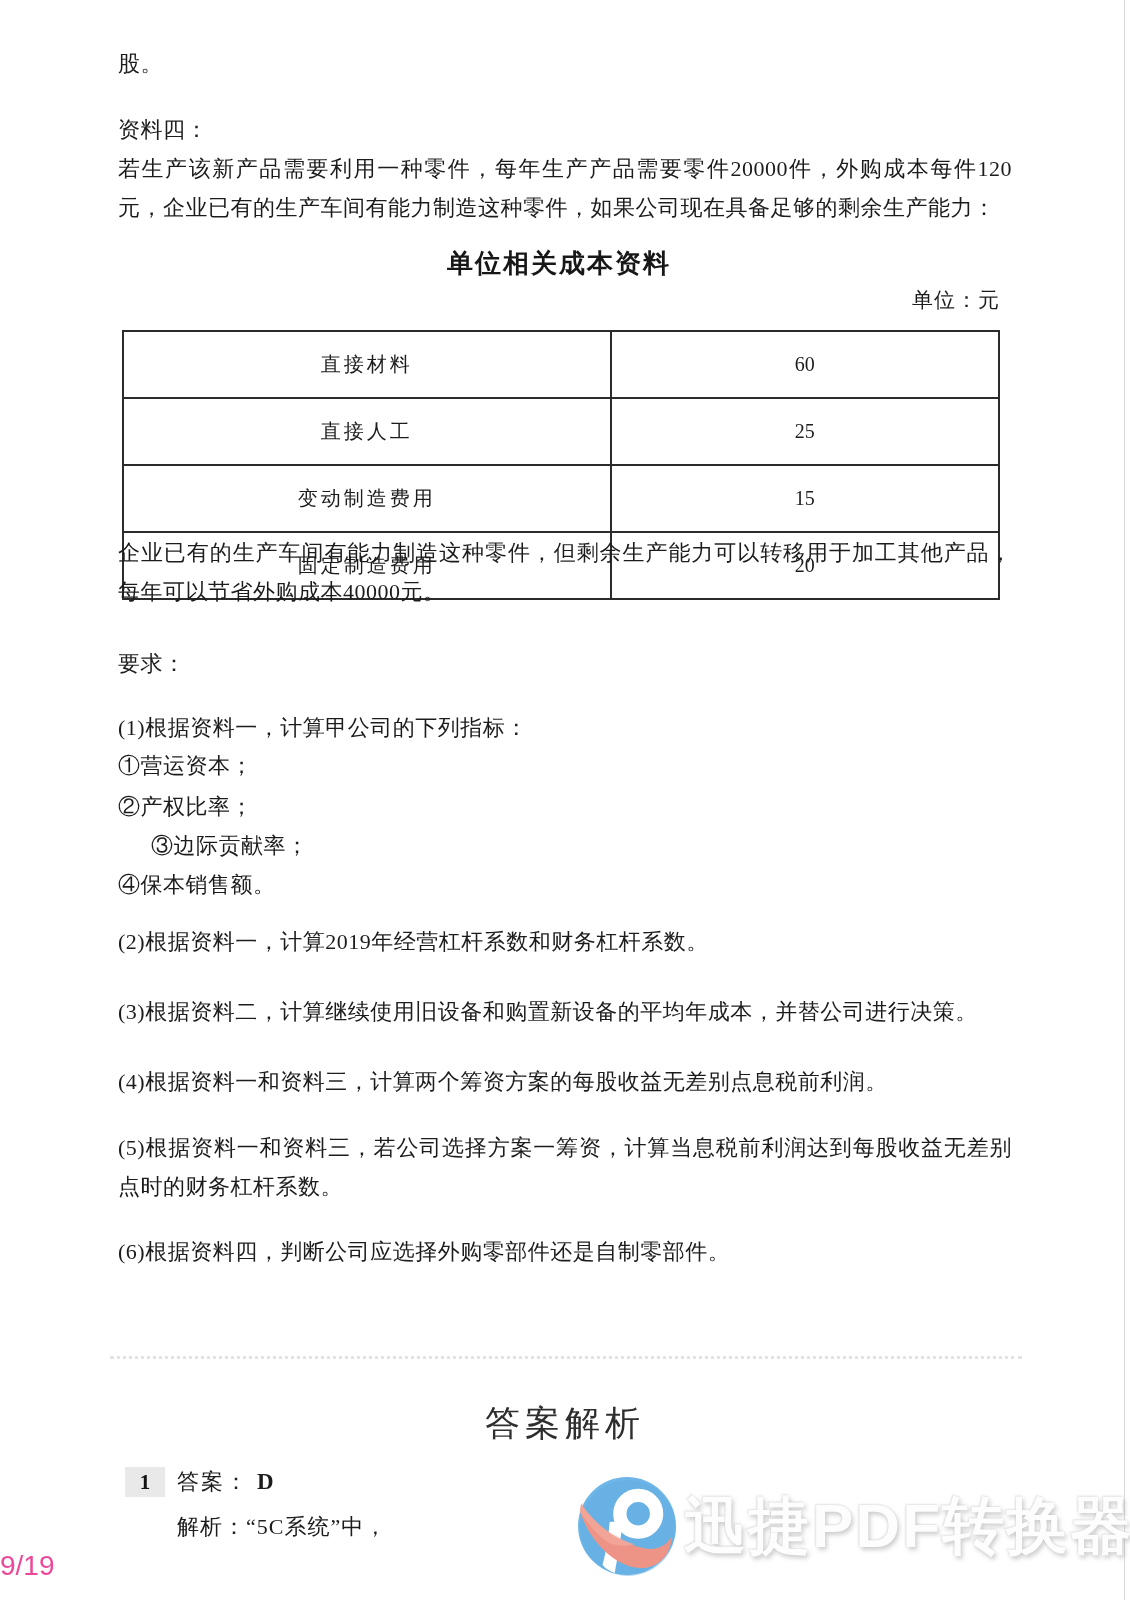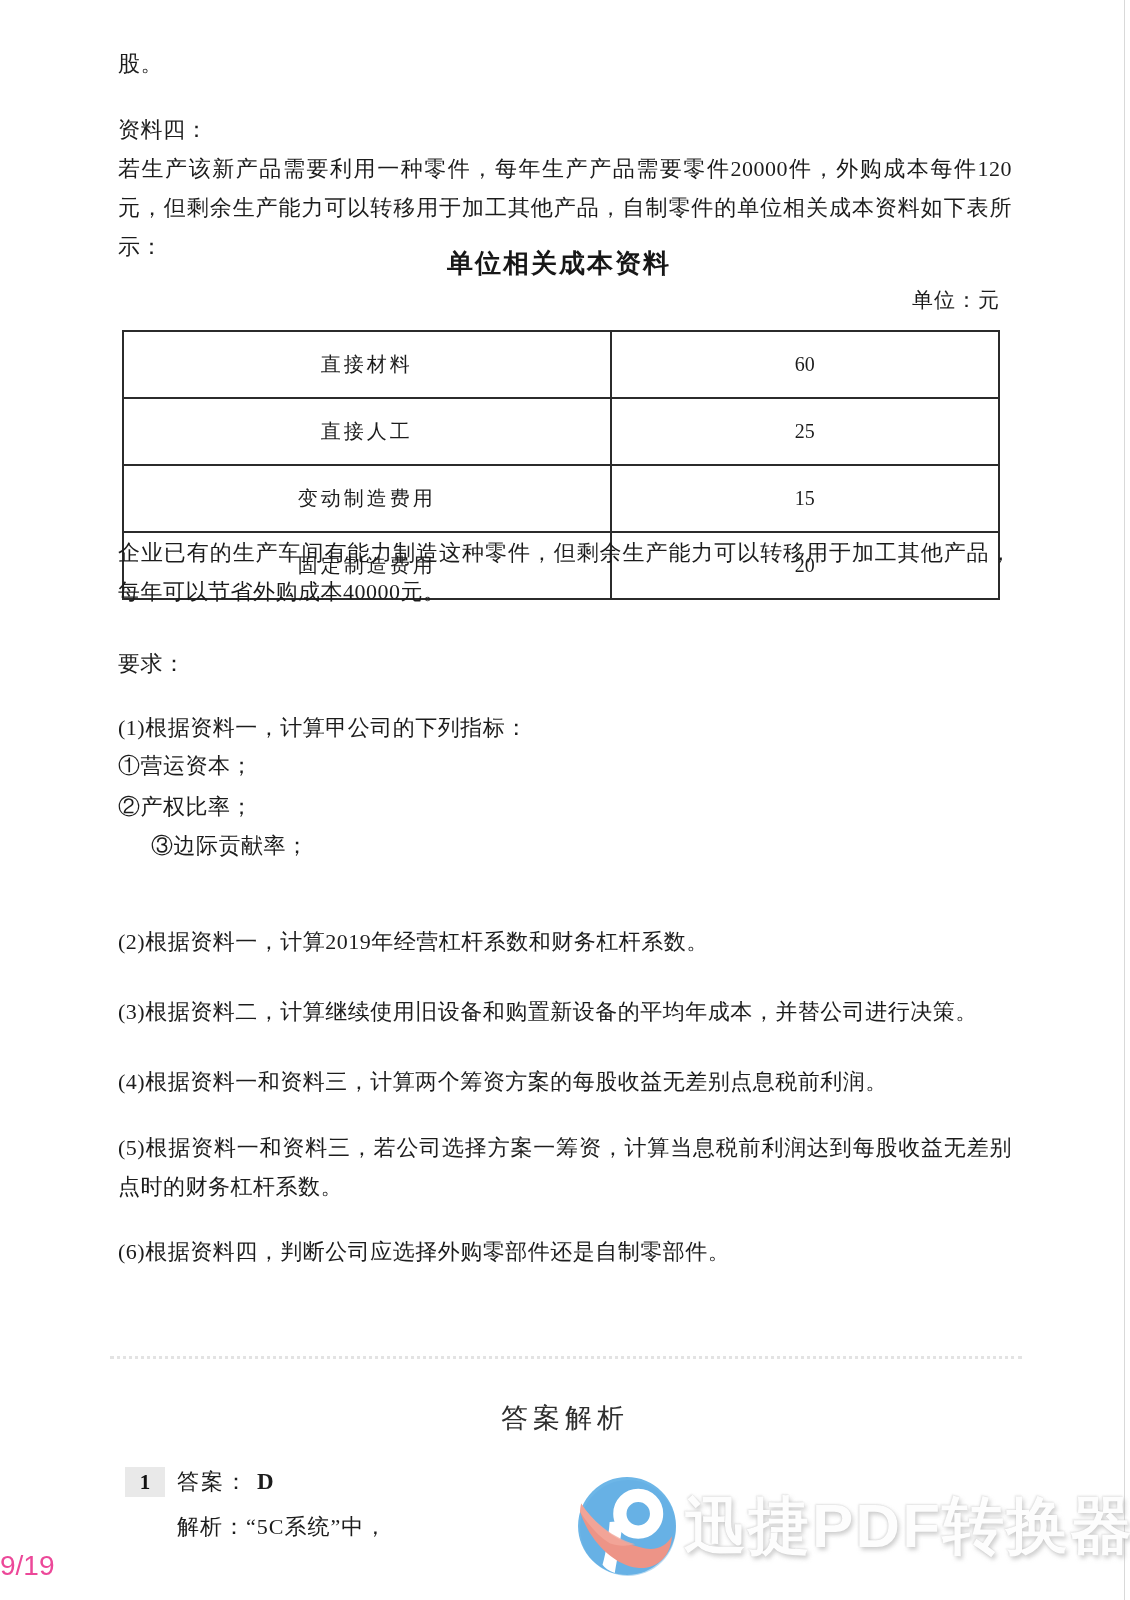--- a/index.html
+++ b/index.html
@@ -55,21 +55,21 @@
   .r7{top:992px;}
   .r8{top:1062px;}
   .r9{top:1128px;}
   .r10{top:1232px;}
   .dotted-sep{
     position:absolute; top:1356px; left:110px; width:912px; height:0;
     border-top:3px dotted #e3e3e3;
   }
   .answers-title{
     position:absolute; top:1400px; left:0; width:1130px; margin:0;
-    text-align:center; font-size:27px; font-weight:normal;
+    text-align:center; font-size:35px; font-weight:normal;
     letter-spacing:5px; color:#2e2e2e;
   }
   .answer-line{
     position:absolute; top:1467px; left:125px; font-size:22px;
     display:flex; align-items:center;
   }
   .num-badge{
     display:inline-block; width:40px; height:30px; line-height:30px;
     background:#e9e9e9; text-align:center; font-weight:bold;
     font-size:21px; margin-right:12px; color:#111;
@@ -102,21 +102,21 @@
 </head>
 <body>
 
 <div class="page">
 
   <div class="edge-line"></div>
 
   <p class="t intro">股。</p>
 
   <p class="t sec4-heading">资料四：</p>
-  <p class="t sec4-body">若生产该新产品需要利用一种零件，每年生产产品需要零件20000件，外购成本每件120元，但剩余生产能力可以转移用于加工其他产品，自制零件的单位相关成本资料如下表所示：</p>
+  <p class="t sec4-body">若生产该新产品需要利用一种零件，每年生产产品需要零件20000件，外购成本每件120元，企业已有的生产车间有能力制造这种零件，如果公司现在具备足够的剩余生产能力：</p>
 
   <h3 class="table-title">单位相关成本资料</h3>
   <p class="unit-note">单位：元</p>
 
   <table class="cost-table">
     <tbody>
       <tr>
         <td class="c-item">直接材料</td>
         <td class="c-val">60</td>
       </tr>
@@ -135,20 +135,21 @@
     </tbody>
   </table>
 
   <p class="t capacity">企业已有的生产车间有能力制造这种零件，但剩余生产能力可以转移用于加工其他产品，每年可以节省外购成本40000元。</p>
 
   <p class="t req-heading">要求：</p>
   <p class="t r1">(1)根据资料一，计算甲公司的下列指标：</p>
   <p class="t r2">①营运资本；</p>
   <p class="t r3">②产权比率；</p>
   <p class="t r4">③边际贡献率；</p>
+  <p class="t r5">④保本销售额。</p>
   <p class="t r6">(2)根据资料一，计算2019年经营杠杆系数和财务杠杆系数。</p>
   <p class="t r7">(3)根据资料二，计算继续使用旧设备和购置新设备的平均年成本，并替公司进行决策。</p>
   <p class="t r8">(4)根据资料一和资料三，计算两个筹资方案的每股收益无差别点息税前利润。</p>
   <p class="t r9">(5)根据资料一和资料三，若公司选择方案一筹资，计算当息税前利润达到每股收益无差别点时的财务杠杆系数。</p>
   <p class="t r10">(6)根据资料四，判断公司应选择外购零部件还是自制零部件。</p>
 
   <div class="dotted-sep"></div>
 
   <h2 class="answers-title">答案解析</h2>
 

